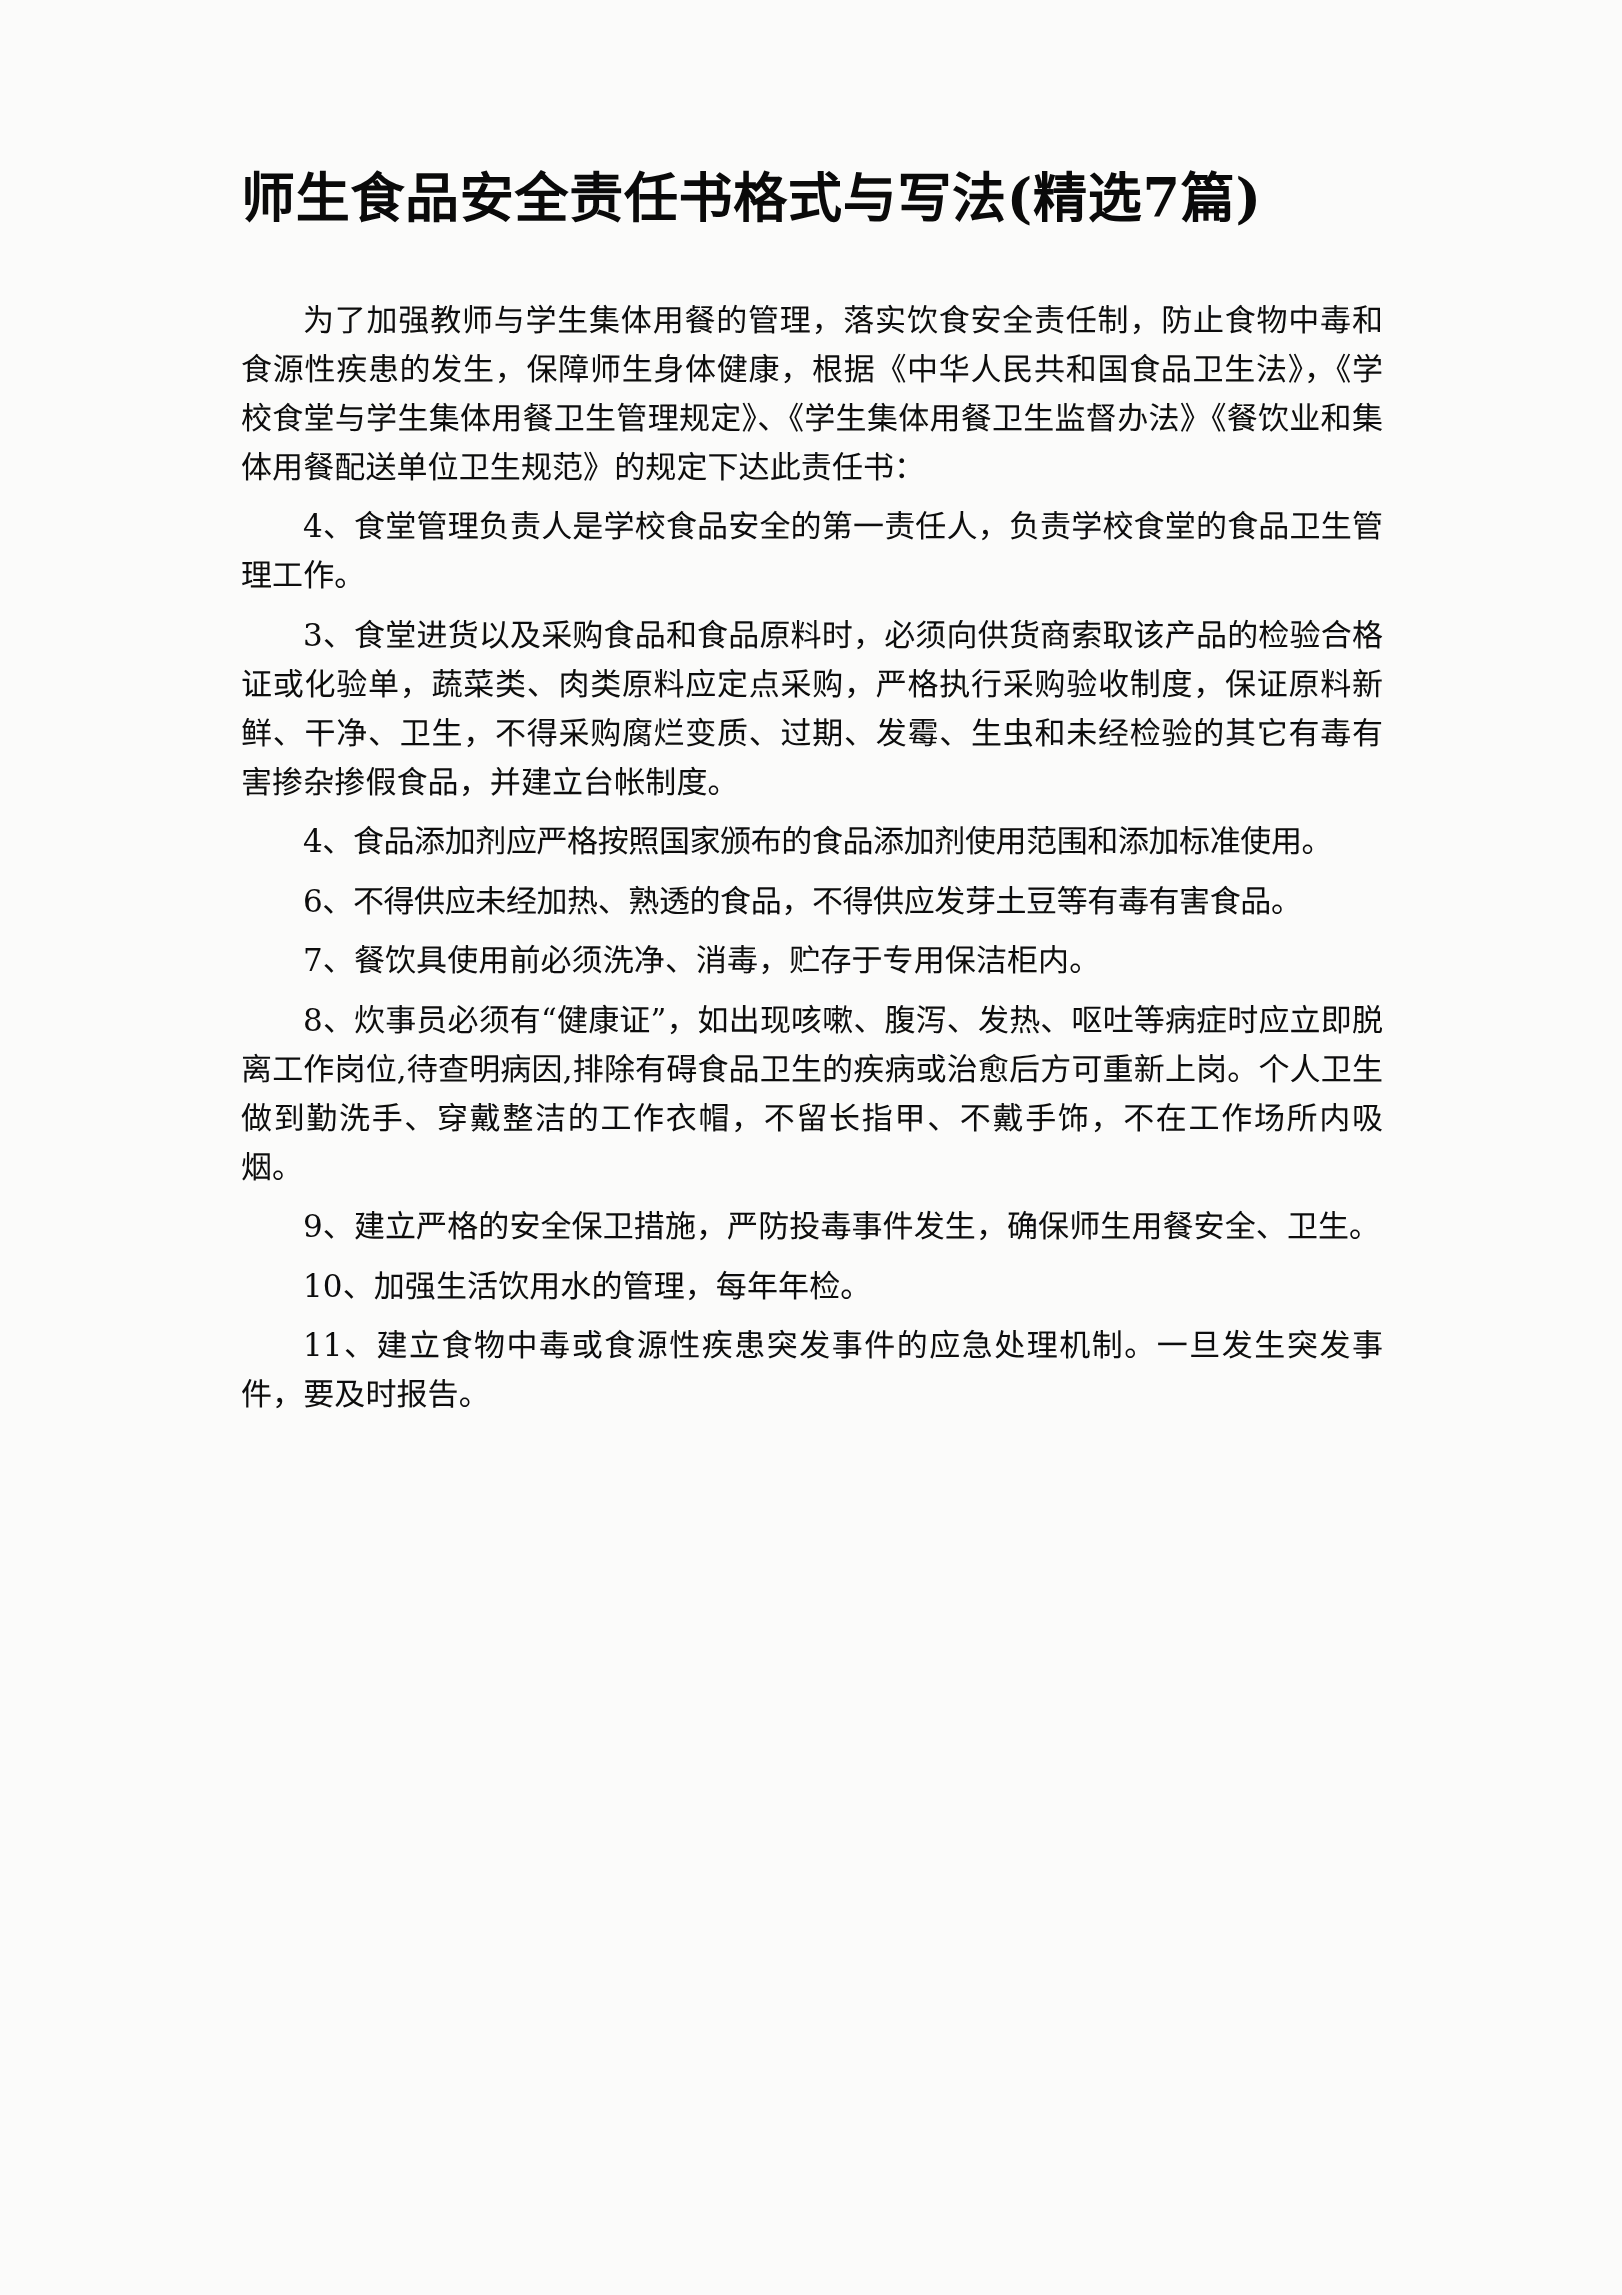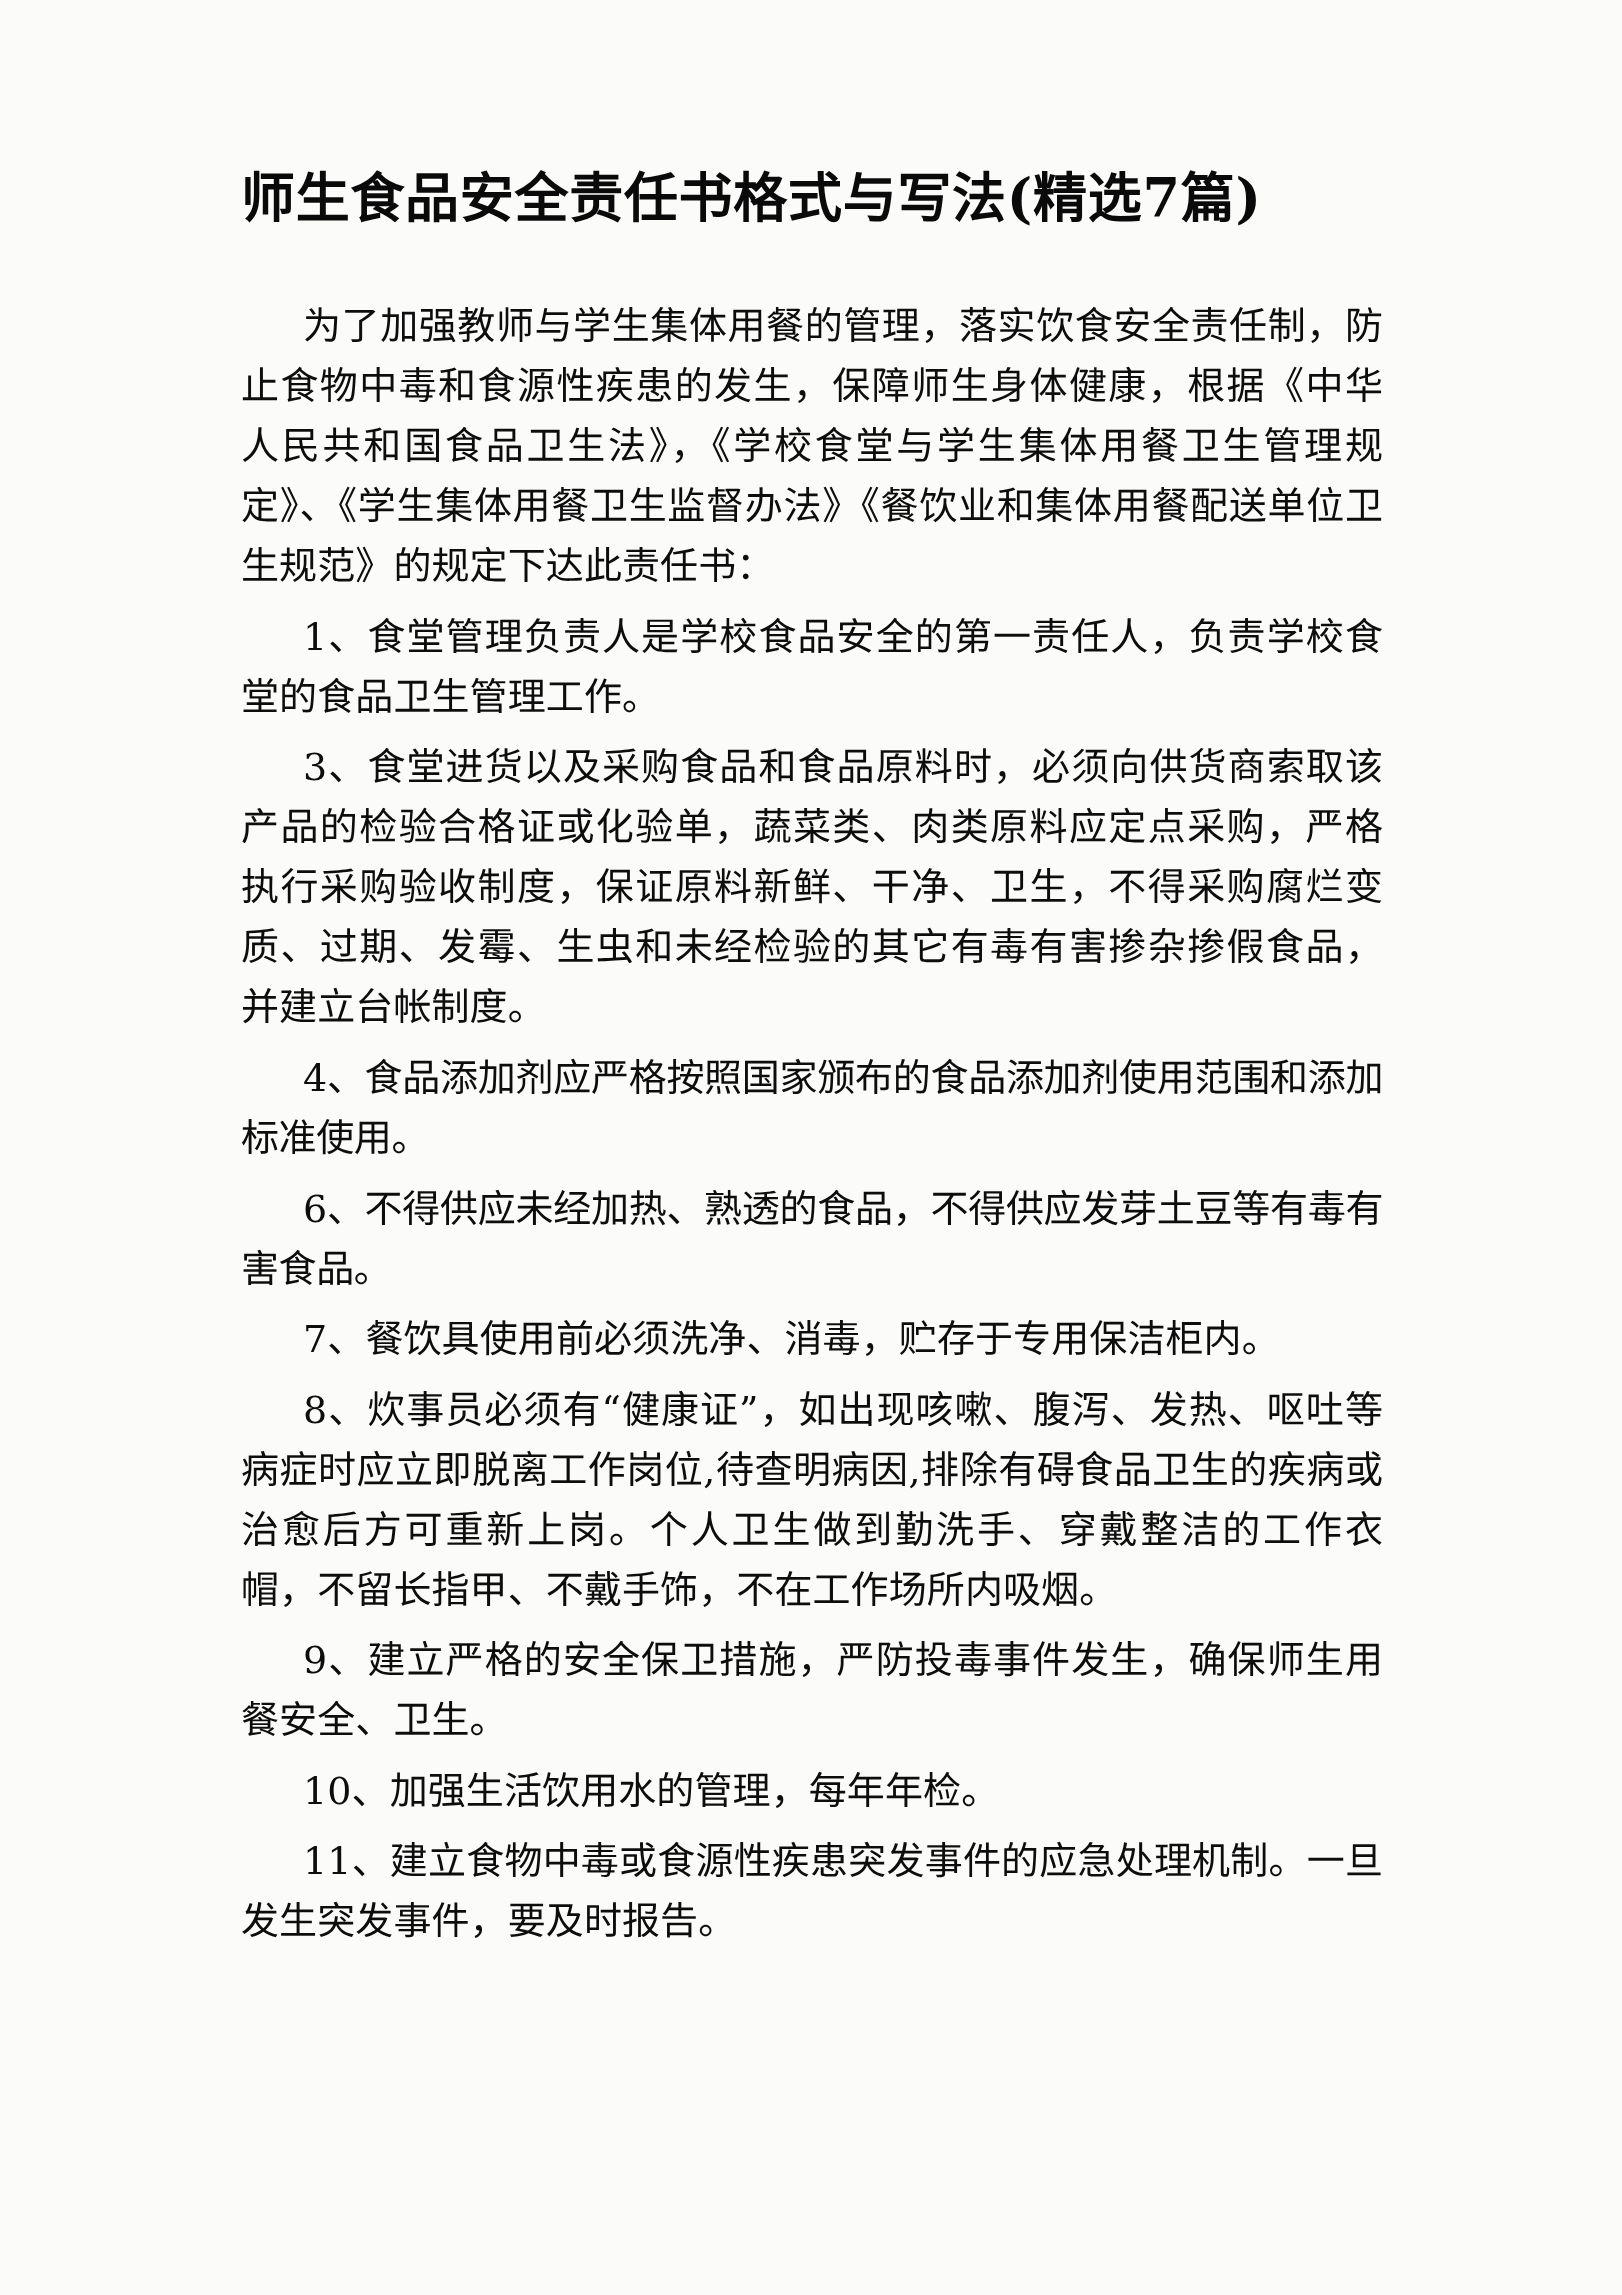--- a/index.html
+++ b/index.html
@@ -49,21 +49,21 @@
   .subtitle-line {
     font-size: 29.4px;
     line-height: 1.62;
     margin: 0 0 11.8px 0;
     text-indent: 59px;
     letter-spacing: 0.3px;
     color: #111111;
   }
 
   p.para {
-    font-size: 38px;
+    font-size: 31px;
     line-height: 1.58;
     margin: 0 0 10.5px 0;
     text-indent: 62px;
     text-align: justify;
     text-justify: inter-character;
     letter-spacing: 0.1px;
     color: #0d0d0d;
     word-break: break-all;
   }
 
@@ -80,21 +80,21 @@
 <body style="background: rgb(251, 251, 250);">
 
 <div class="page" style="background: rgb(251, 251, 250);">
   <div class="content">
 
     <h1 class="doc-title">师生食品安全责任书格式与写法(精选7篇)</h1>
 
 
     <p class="para">为了加强教师与学生集体用餐的管理，落实饮食安全责任制，防止食物中毒和食源性疾患的发生，保障师生身体健康，根据《中华人民共和国食品卫生法》，《学校食堂与学生集体用餐卫生管理规定》、《学生集体用餐卫生监督办法》《餐饮业和集体用餐配送单位卫生规范》的规定下达此责任书：</p>
 
-    <p class="para">1、食堂管理负责人是学校食品安全的第一责任人，负责学校食堂的食品卫生管理工作。</p>
+    <p class="para">4、食堂管理负责人是学校食品安全的第一责任人，负责学校食堂的食品卫生管理工作。</p>
 
 
     <p class="para">3、食堂进货以及采购食品和食品原料时，必须向供货商索取该产品的检验合格证或化验单，蔬菜类、肉类原料应定点采购，严格执行采购验收制度，保证原料新鲜、干净、卫生，不得采购腐烂变质、过期、发霉、生虫和未经检验的其它有毒有害掺杂掺假食品，并建立台帐制度。</p>
 
     <p class="para tight">4、食品添加剂应严格按照国家颁布的食品添加剂使用范围和添加标准使用。</p>
 
 
     <p class="para tight">6、不得供应未经加热、熟透的食品，不得供应发芽土豆等有毒有害食品。</p>
 
     <p class="para">7、餐饮具使用前必须洗净、消毒，贮存于专用保洁柜内。</p>

